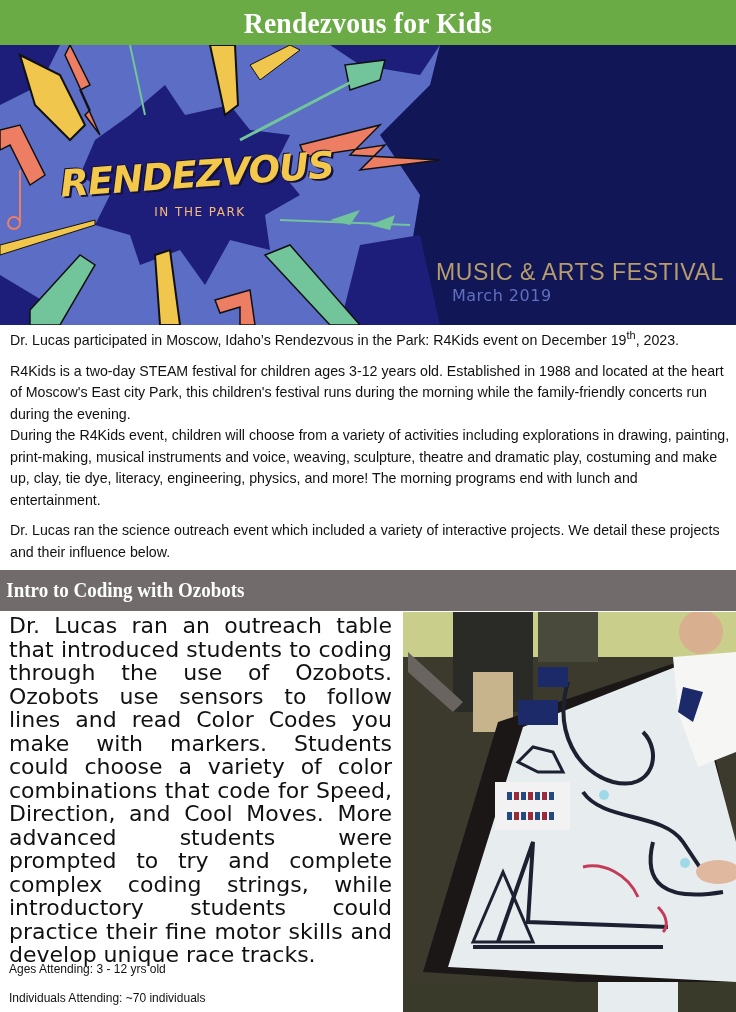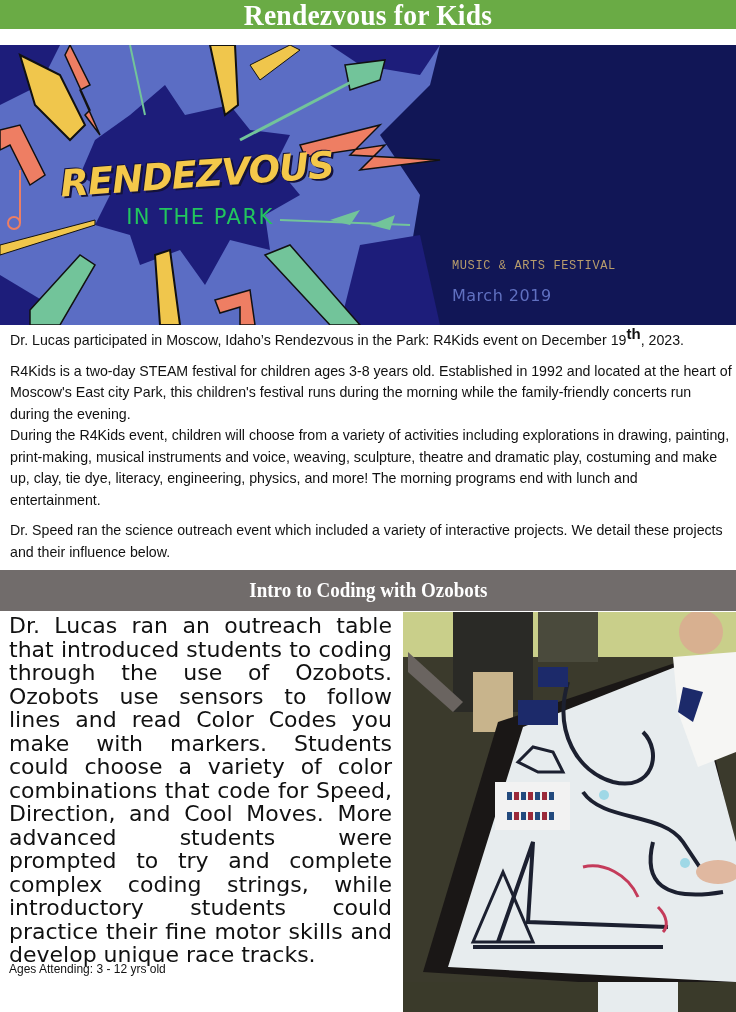--- a/index.html
+++ b/index.html
@@ -1,20 +1,20 @@
 <!DOCTYPE html>
 <html><head>
   <meta charset="utf-8">
   <style>
     * { margin: 0; padding: 0; box-sizing: border-box; }
     html, body { width: 736px; height: 1012px; overflow: hidden; background: #ffffff; }
     body { position: relative; font-family: "Liberation Sans", sans-serif; color: #111; }
 
     .title-bar {
-      position: absolute; left: 0; top: 0; width: 736px; height: 29px;
+      position: absolute; left: 0; top: 0; width: 736px; height: 45px;
       background: #6aab45;
       display: flex; align-items: center; justify-content: center;
     }
     .title-bar h1 {
       font-family: "Liberation Serif", serif; font-weight: bold;
       font-size: 30px; color: #ffffff; letter-spacing: 0.2px;
       transform: scaleX(0.92);
     }
 
     .banner {
@@ -24,47 +24,47 @@
     .banner svg { position: absolute; left: 0; top: 0; }
     .banner .logo-main {
       position: absolute; left: 52px; top: 108px; width: 290px; text-align: center;
       font-family: "DejaVu Sans", sans-serif; font-weight: bold; font-style: italic;
       font-size: 37px; color: #f4c84a; letter-spacing: -1px;
       text-shadow: 2px 2px 0 #14123a, -1px -1px 0 #14123a;
       transform: rotate(-4deg);
     }
     .banner .logo-sub {
       position: absolute; left: 100px; top: 160px; width: 200px; text-align: center;
-      font-family: "DejaVu Sans", sans-serif; font-size: 21px; color: #22c55e;
+      font-family: "DejaVu Sans", sans-serif; font-size: 12px; color: #fdba74;
       letter-spacing: 1.5px;
     }
     .banner .fest {
-      position: absolute; left: 452px; top: 214px;
-      font-family: Liberation Mono, monospace; font-size: 12px; color: #b79c6c;
+      position: absolute; left: 436px; top: 214px;
+      font-family: Liberation Sans, sans-serif; font-size: 23px; color: #b79c6c;
       letter-spacing: 0.6px;
     }
     .banner .date {
       position: absolute; left: 452px; top: 241px;
       font-family: "DejaVu Sans", sans-serif; font-size: 16px; color: #6070c0;
       letter-spacing: 0.5px;
     }
 
     .intro {
       position: absolute; left: 10px; top: 330px; width: 722px;
       font-family: "Liberation Sans", sans-serif; font-size: 14.2px; line-height: 21.5px;
       color: #111;
     }
     .intro p { margin-bottom: 9px; }
     .intro p.tight { margin-bottom: 0; }
-    .intro sup { font-size: 15px; vertical-align: super; line-height: 0; font-weight: bold; }
+    .intro sup { font-size: 11px; vertical-align: super; line-height: 0; }
 
     .section-bar {
       position: absolute; left: 0; top: 570px; width: 736px; height: 41px;
       background: #716c6b;
-      display: flex; align-items: center; justify-content: center;
+      display: flex; align-items: center; 
     }
     .section-bar h2 {
       font-family: "Liberation Serif", serif; font-weight: bold; font-size: 20px;
       color: #ffffff; transform: scaleX(0.95);
     }
 
     .body-text {
       position: absolute; left: 9px; top: 614px; width: 383px;
       font-family: "DejaVu Sans", sans-serif; font-size: 22px; line-height: 23.5px;
       text-align: justify; color: #111;
@@ -123,33 +123,34 @@
     <line x1="20" y1="178" x2="20" y2="125" stroke="#ee7e63" stroke-width="2"></line>
   </svg>
   <div class="logo-main">RENDEZVOUS</div>
   <div class="logo-sub">IN THE PARK</div>
   <div class="fest">MUSIC &amp; ARTS FESTIVAL</div>
   <div class="date">March 2019</div>
 </section>
 
 <section class="intro">
   <p><span>Dr. Lucas participated in Moscow, Idaho’s Rendezvous in the Park: R4Kids event on December 19</span><sup>th</sup><span>, 2023.</span></p>
-  <p class="tight">R4Kids is a two-day STEAM festival for children ages 3-8 years old.  Established in 1992 and located at the heart of Moscow's East city Park, this children's festival runs during the morning while the family-friendly concerts run during the evening.</p>
+  <p class="tight">R4Kids is a two-day STEAM festival for children ages 3-12 years old.  Established in 1988 and located at the heart of Moscow's East city Park, this children's festival runs during the morning while the family-friendly concerts run during the evening.</p>
   <p>During the R4Kids event, children will choose from a variety of activities including explorations in drawing, painting, print-making, musical instruments and voice, weaving, sculpture, theatre and dramatic play, costuming and make up, clay, tie dye, literacy, engineering, physics, and more!   The morning programs end with lunch and entertainment.</p>
-  <p>Dr. Speed ran the science outreach event which included a variety of interactive projects. We detail these projects and their influence below.</p>
+  <p>Dr. Lucas ran the science outreach event which included a variety of interactive projects. We detail these projects and their influence below.</p>
 </section>
 
 <div class="section-bar">
   <h2>Intro to Coding with Ozobots</h2>
 </div>
 
 <p class="body-text">Dr. Lucas ran an outreach table that introduced students to coding through the use of Ozobots. Ozobots use sensors to follow lines and read Color Codes you make with markers. Students could choose a variety of color combinations that code for Speed, Direction, and Cool Moves. More advanced students were prompted to try and complete complex coding strings, while introductory students could practice their fine motor skills and develop unique race tracks.</p>
 
 <div class="stats">
   <div>Ages Attending: 3 - 12 yrs old</div>
+  <div>Individuals Attending: ~70 individuals</div>
 </div>
 
 <figure class="photo">
   <svg width="333" height="400" viewBox="0 0 333 400">
     <rect x="0" y="0" width="333" height="400" fill="#3b3a2c"></rect>
     <rect x="0" y="0" width="333" height="45" fill="#c9cf8a"></rect>
 
     <rect x="50" y="0" width="80" height="100" fill="#2a2a26"></rect>
     <rect x="70" y="60" width="40" height="60" fill="#c8b48c"></rect>
     <rect x="135" y="0" width="60" height="50" fill="#4a4a3c"></rect>

